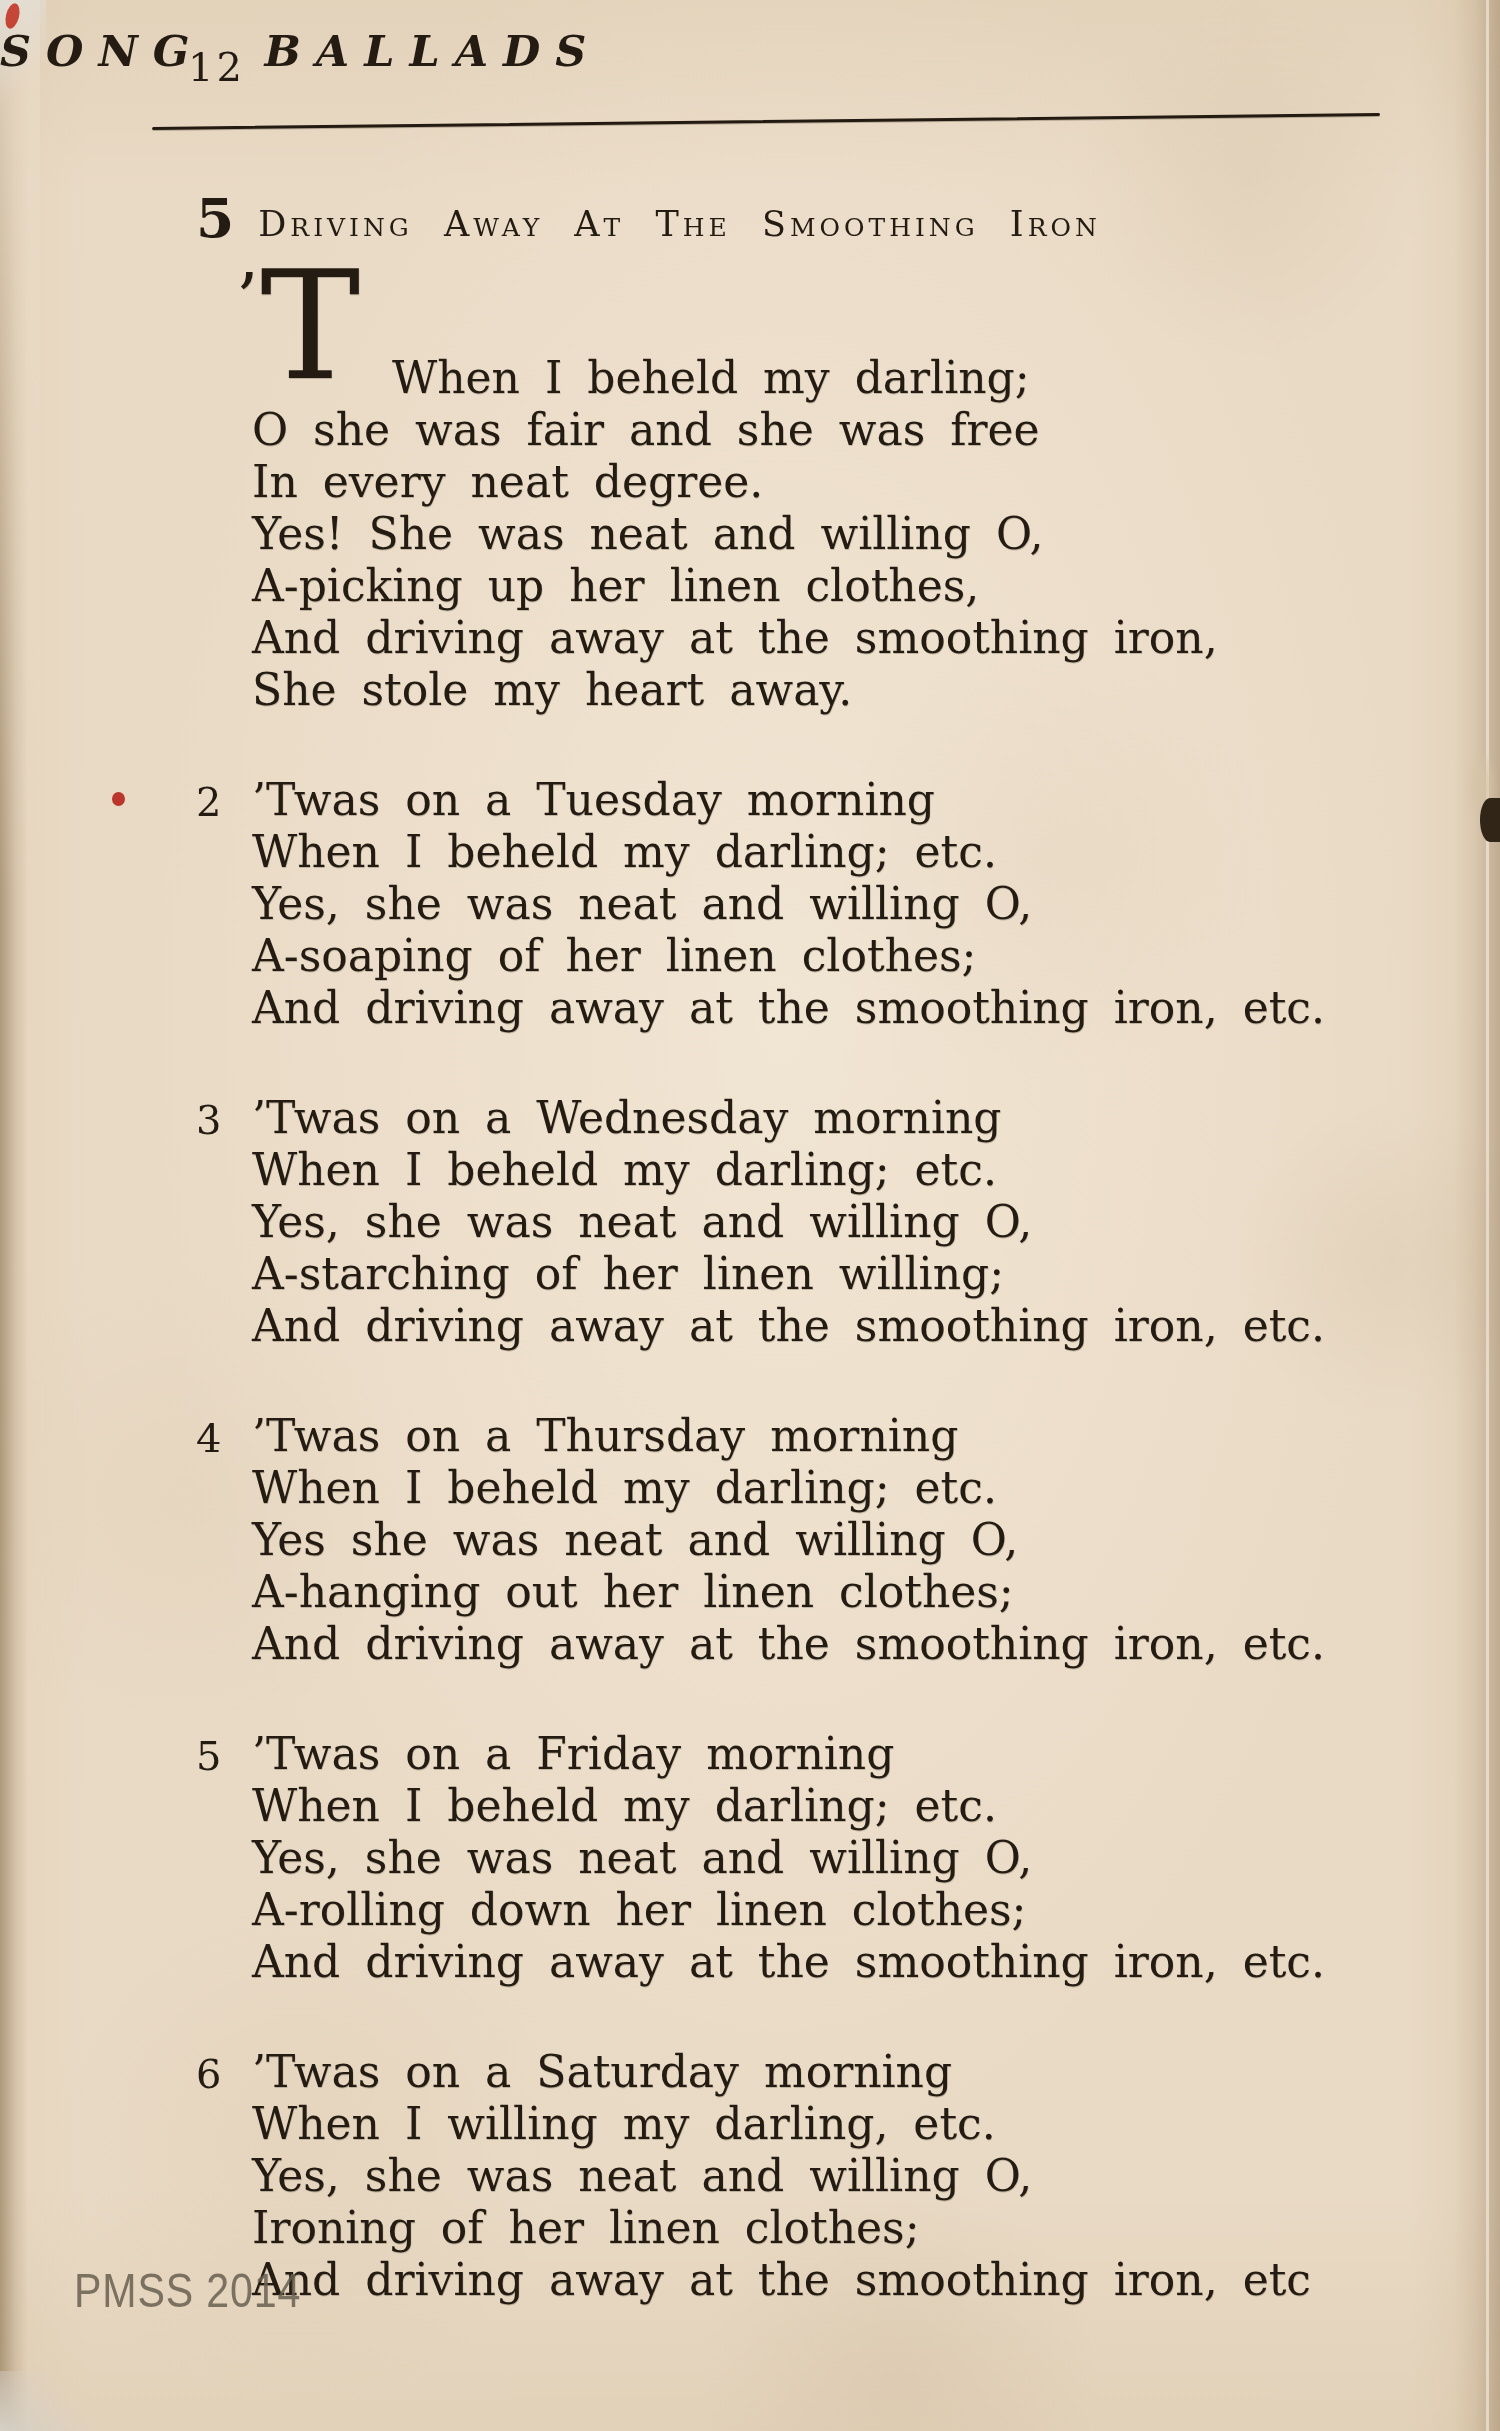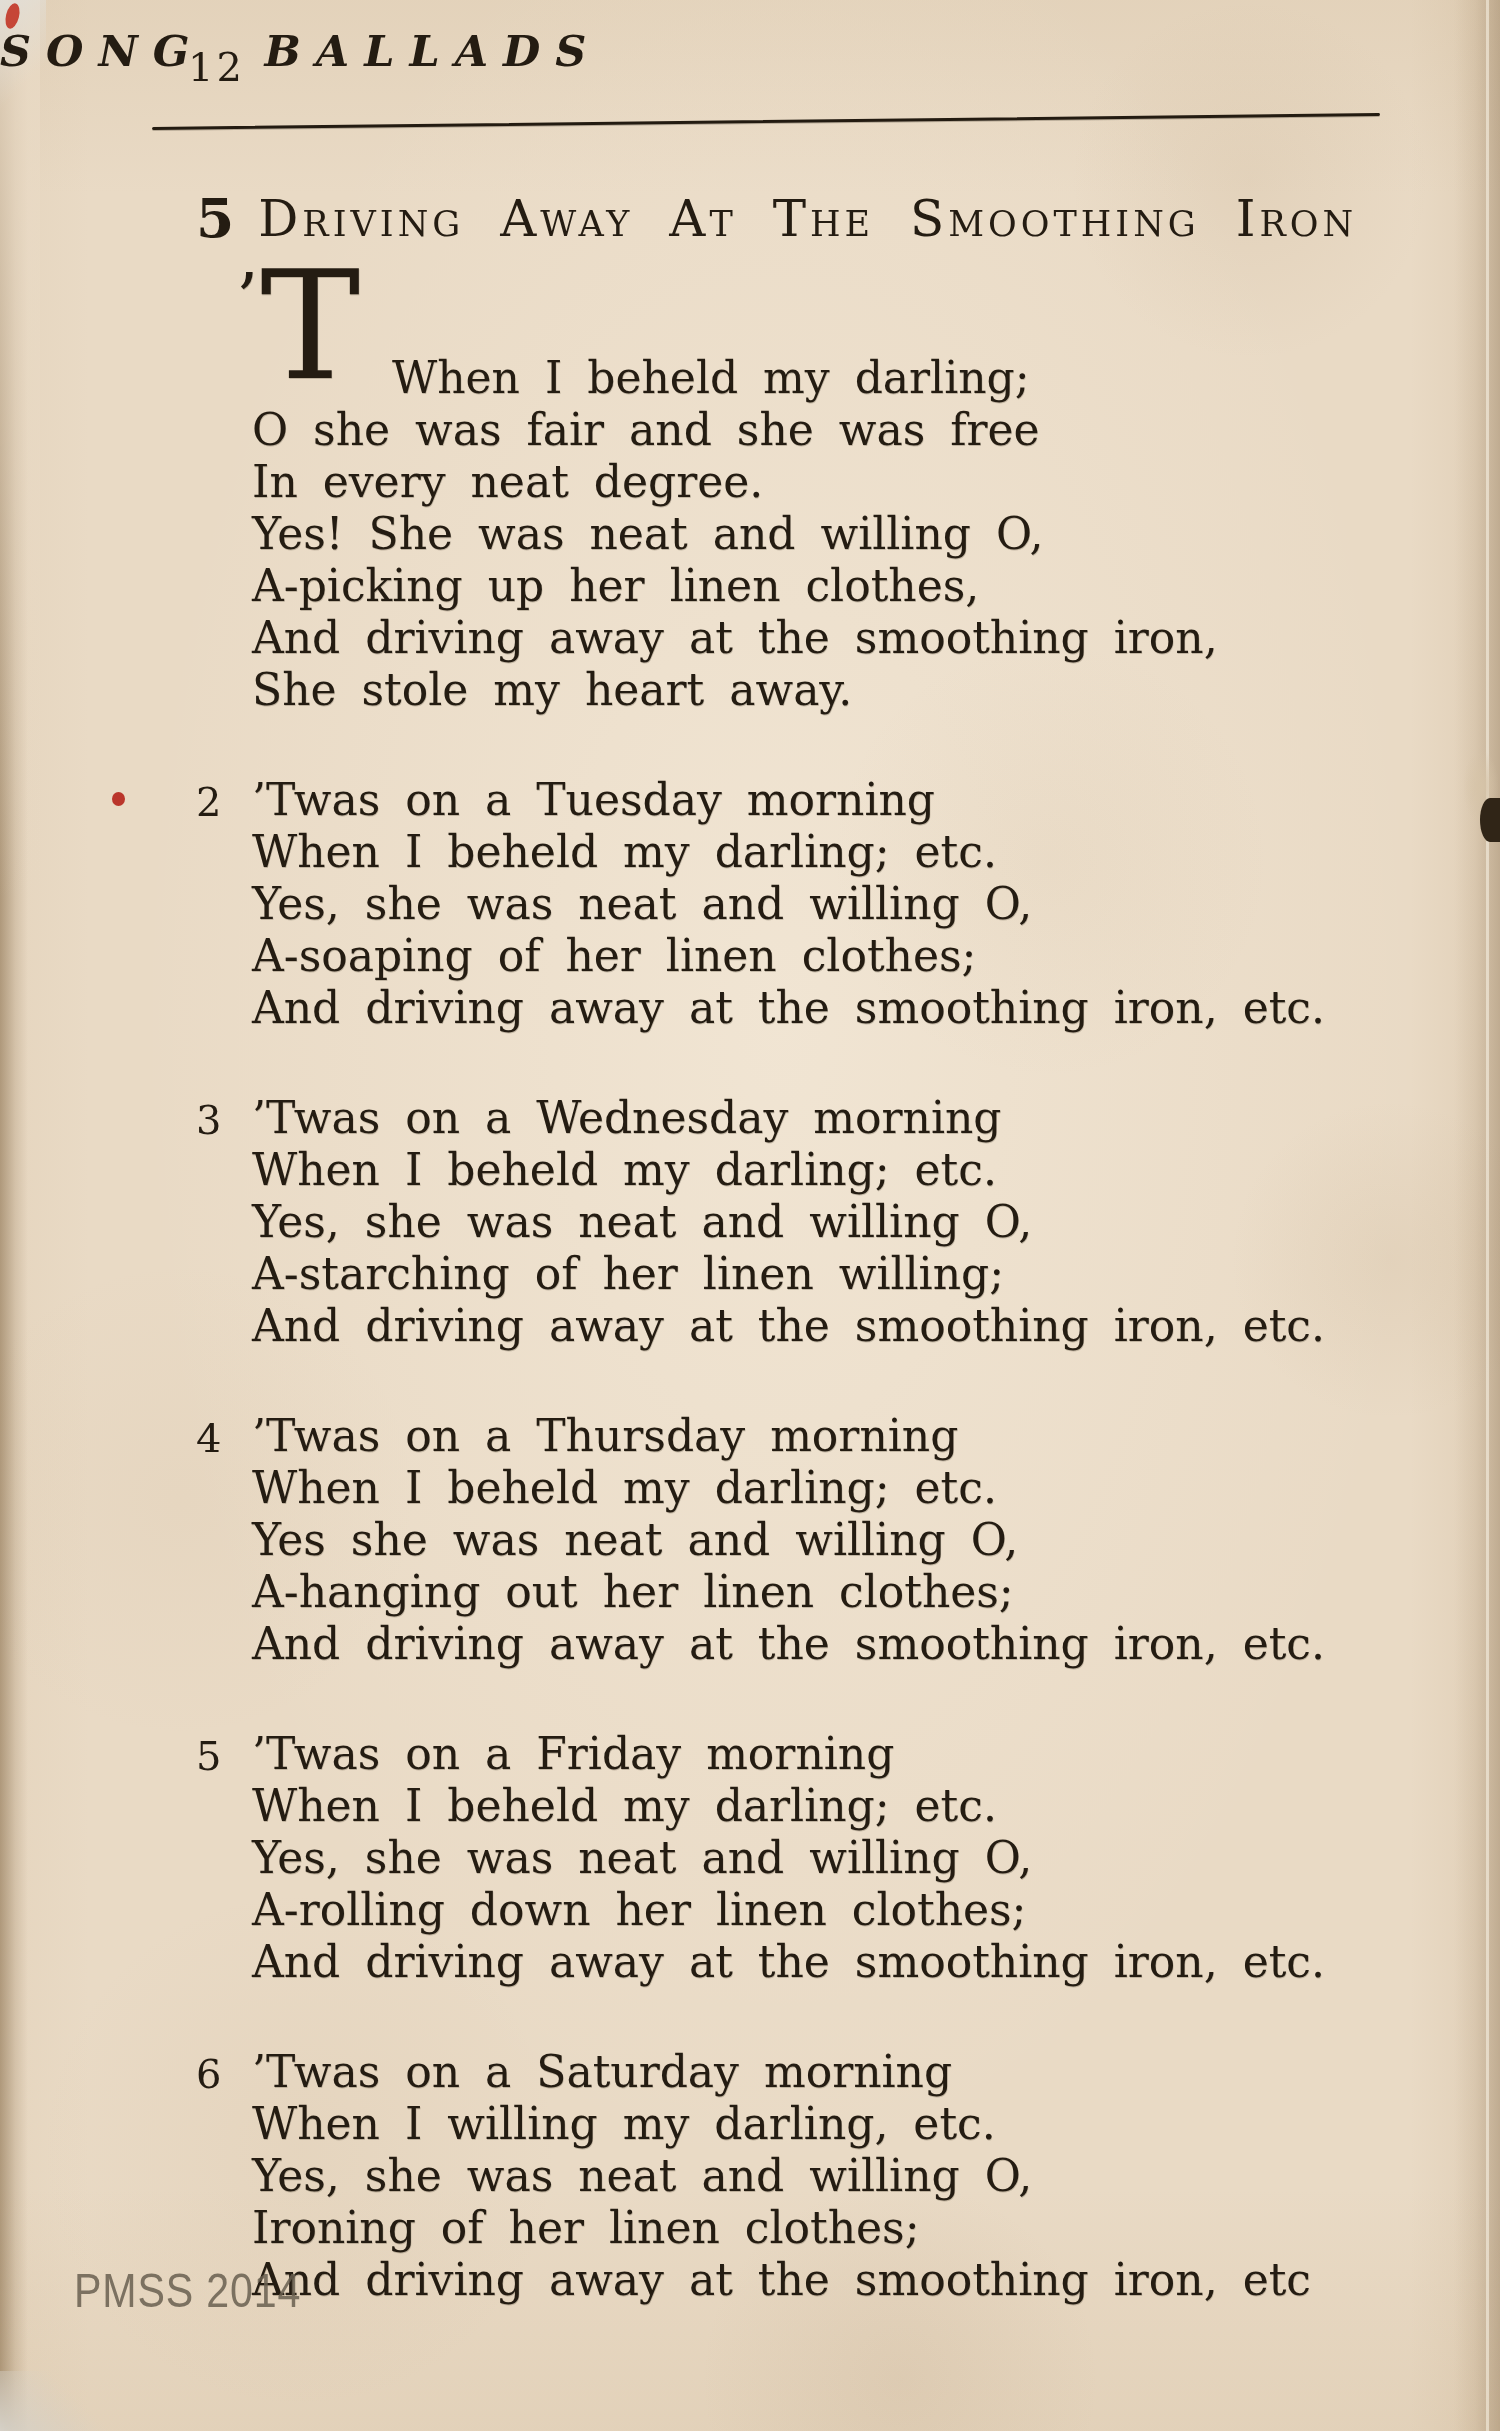--- a/index.html
+++ b/index.html
@@ -45,21 +45,21 @@
   
   .pagenum{position:absolute;left:188px;top:44px;font-size:40px;letter-spacing:3px;text-align:center;}
   .running-title{position:absolute;left:0;right:0;top:26px;
     font-style:italic;font-weight:bold;font-size:43px;letter-spacing:15px;word-spacing:30px;}
   .rule{position:absolute;left:152px;top:120px;width:1228px;height:3px;background:#231b11;
     transform:rotate(-0.65deg);border-radius:2px;box-shadow:0 1px 0 rgba(35,27,17,0.25);}
 
   
   .song-title{position:absolute;left:196px;top:186px;margin:0;font-weight:normal;white-space:nowrap;}
   .song-num{font-weight:bold;font-size:55px;margin-right:24px;vertical-align:-2px;letter-spacing:0;}
-  .song-name{font-size:50px;font-variant-caps:small-caps;letter-spacing:4px;word-spacing:16px;}
+  .song-name{font-size:35px;font-variant-caps:small-caps;letter-spacing:4px;word-spacing:16px;}
 
   
   .verses{position:absolute;left:252px;top:280px;z-index:2;}
   .line{font-size:44px;line-height:52px;height:52px;white-space:nowrap;word-spacing:11px;
     text-shadow:0.5px 0.8px 0 rgba(40,30,15,0.22);}
   .verse{position:relative;}
   .verse + .verse{margin-top:58px;}
   .vnum{position:absolute;left:-56px;top:5px;font-size:40px;}
   .verse-1 .first-line{padding-left:104px;position:relative;}
   .verse-1 .second-line{padding-left:140px;margin-top:20px;}

